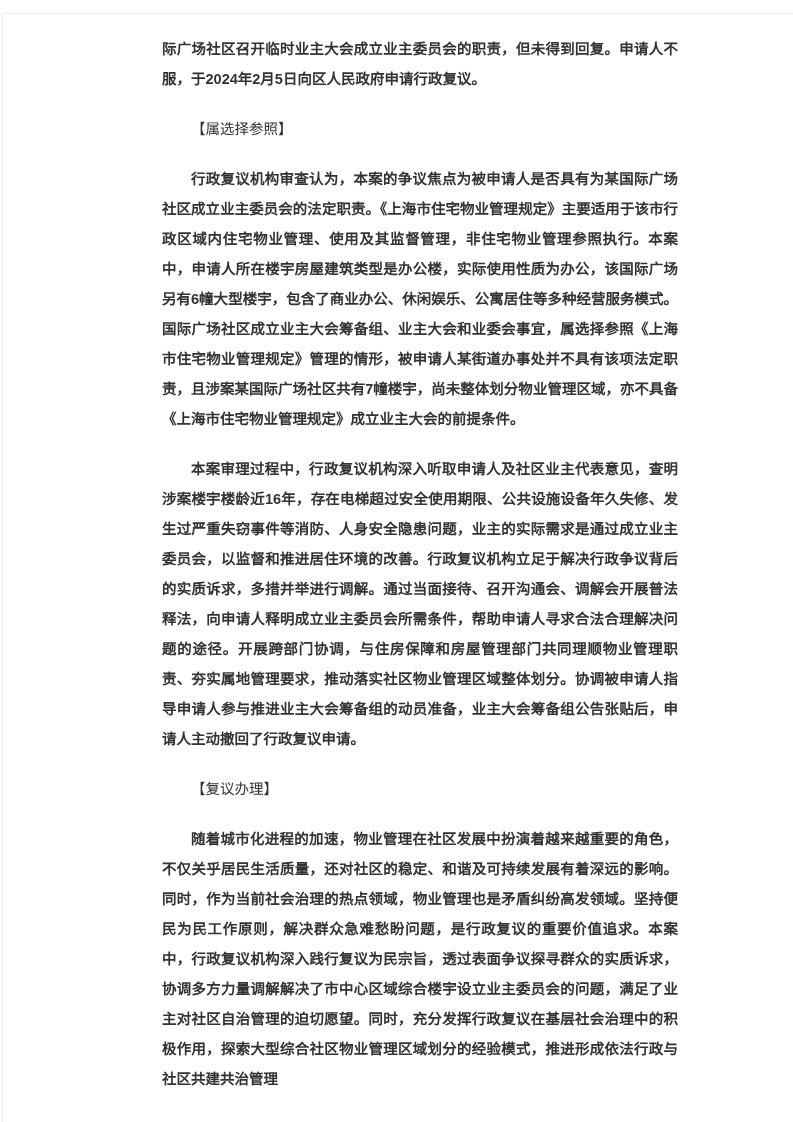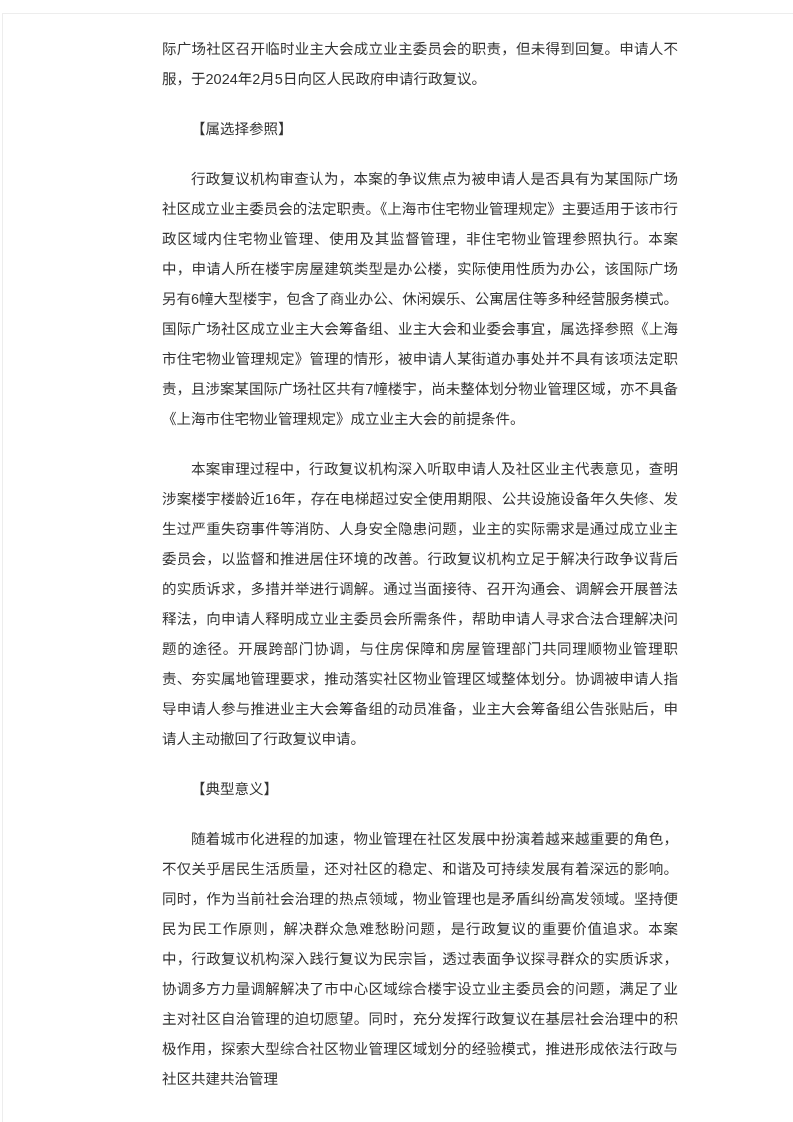--- a/index.html
+++ b/index.html
@@ -41,37 +41,37 @@
   }
   .para {
     font-size: 14.5px;
     line-height: 30px;
     color: #333333;
     text-align: justify;
     text-justify: inter-ideograph;
     text-indent: 2em;
     margin: 0 0 20px 0;
     word-break: break-all;
-    font-weight: 400;
+    font-weight: 700;
   }
   .para.no-indent {
     text-indent: 0;
   }
   .para.heading {
     text-align: left;
     font-weight: 400;
   }
 </style>
 </head>
 <body>
 
 <div class="page">
   <div class="edge-top"></div>
   <div class="edge-left"></div>
   <div class="content">
     <p class="para no-indent">际广场社区召开临时业主大会成立业主委员会的职责，但未得到回复。申请人不服，于2024年2月5日向区人民政府申请行政复议。</p>
     <p class="para heading">【属选择参照】</p>
     <p class="para">行政复议机构审查认为，本案的争议焦点为被申请人是否具有为某国际广场社区成立业主委员会的法定职责。《上海市住宅物业管理规定》主要适用于该市行政区域内住宅物业管理、使用及其监督管理，非住宅物业管理参照执行。本案中，申请人所在楼宇房屋建筑类型是办公楼，实际使用性质为办公，该国际广场另有6幢大型楼宇，包含了商业办公、休闲娱乐、公寓居住等多种经营服务模式。国际广场社区成立业主大会筹备组、业主大会和业委会事宜，属选择参照《上海市住宅物业管理规定》管理的情形，被申请人某街道办事处并不具有该项法定职责，且涉案某国际广场社区共有7幢楼宇，尚未整体划分物业管理区域，亦不具备《上海市住宅物业管理规定》成立业主大会的前提条件。</p>
     <p class="para">本案审理过程中，行政复议机构深入听取申请人及社区业主代表意见，查明涉案楼宇楼龄近16年，存在电梯超过安全使用期限、公共设施设备年久失修、发生过严重失窃事件等消防、人身安全隐患问题，业主的实际需求是通过成立业主委员会，以监督和推进居住环境的改善。行政复议机构立足于解决行政争议背后的实质诉求，多措并举进行调解。通过当面接待、召开沟通会、调解会开展普法释法，向申请人释明成立业主委员会所需条件，帮助申请人寻求合法合理解决问题的途径。开展跨部门协调，与住房保障和房屋管理部门共同理顺物业管理职责、夯实属地管理要求，推动落实社区物业管理区域整体划分。协调被申请人指导申请人参与推进业主大会筹备组的动员准备，业主大会筹备组公告张贴后，申请人主动撤回了行政复议申请。</p>
-    <p class="para heading">【典型意义】</p>
+    <p class="para heading">【复议办理】</p>
     <p class="para">随着城市化进程的加速，物业管理在社区发展中扮演着越来越重要的角色，不仅关乎居民生活质量，还对社区的稳定、和谐及可持续发展有着深远的影响。同时，作为当前社会治理的热点领域，物业管理也是矛盾纠纷高发领域。坚持便民为民工作原则，解决群众急难愁盼问题，是行政复议的重要价值追求。本案中，行政复议机构深入践行复议为民宗旨，透过表面争议探寻群众的实质诉求，协调多方力量调解解决了市中心区域综合楼宇设立业主委员会的问题，满足了业主对社区自治管理的迫切愿望。同时，充分发挥行政复议在基层社会治理中的积极作用，探索大型综合社区物业管理区域划分的经验模式，推进形成依法行政与社区共建共治管理</p>
   </div>
 </div>
 
 </body></html>

